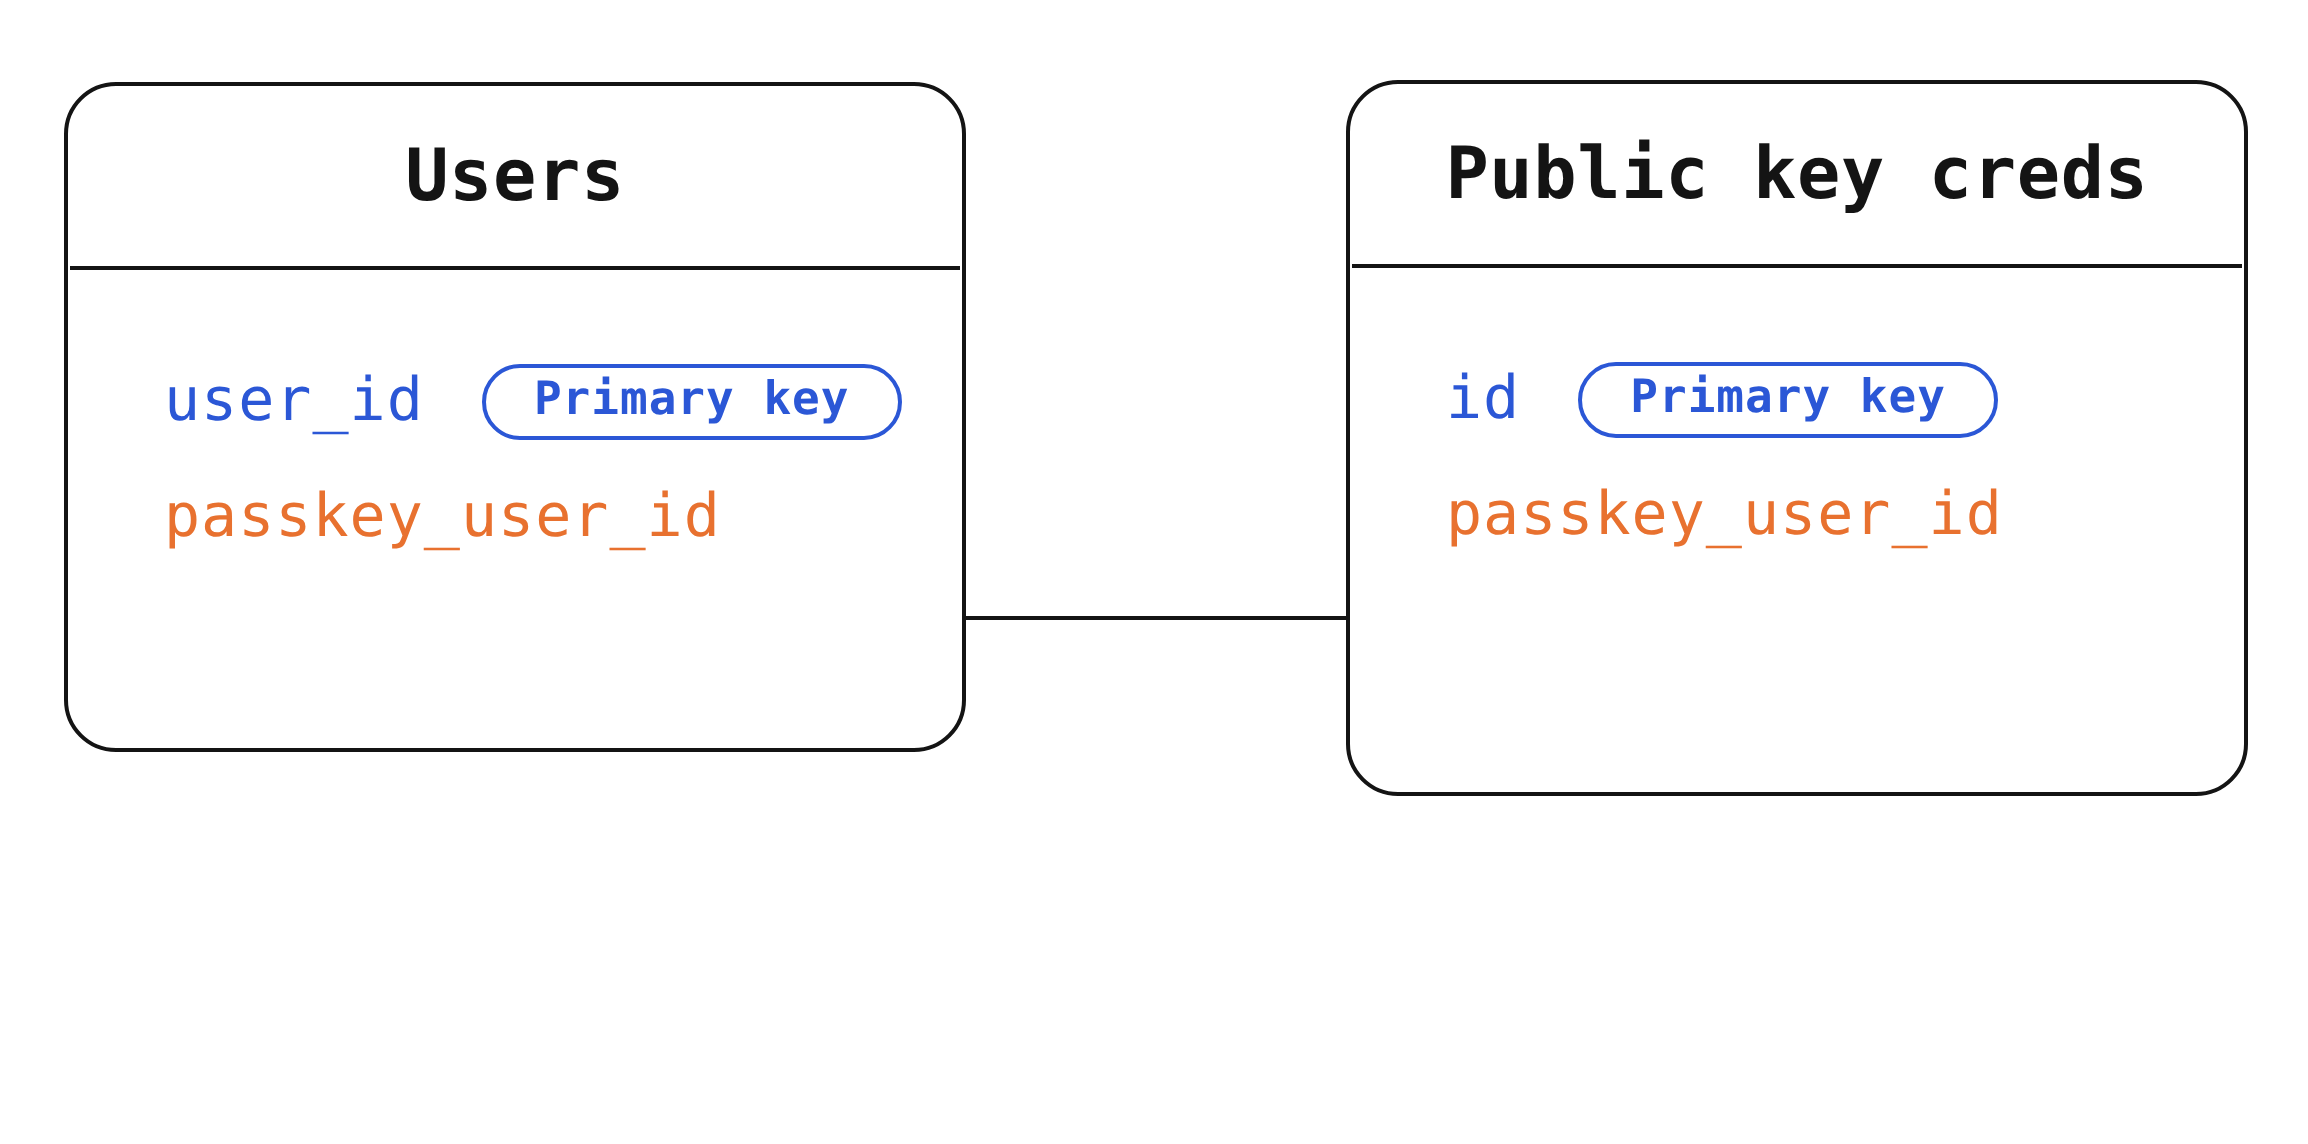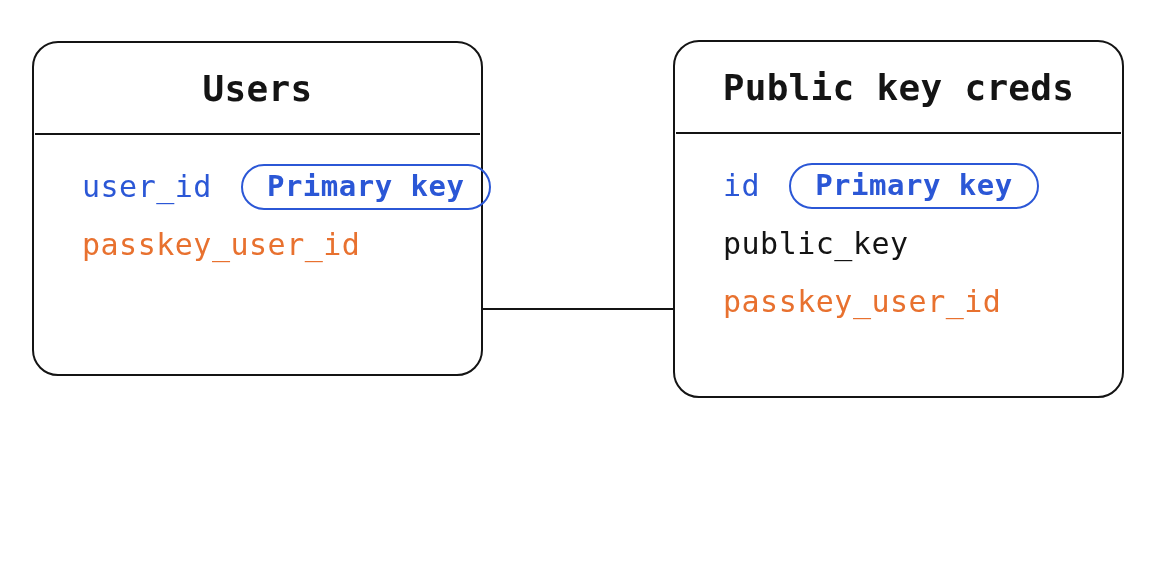--- a/index.html
+++ b/index.html
@@ -33,21 +33,21 @@
     align-items:center;
     justify-content:center;
   }
   .table__title{
     font-weight:700;
     font-size:36px;
     letter-spacing:0.3px;
     color:var(--ink);
     white-space:nowrap;
   }
-  .table__body{padding-top:21px;}
+  .table__body{padding-top:35px;}
   .field-row{
     height:57px;
     display:flex;
     align-items:center;
     padding-left:45px;
     white-space:nowrap;
   }
   .field-name{
     font-size:30px;
     letter-spacing:0.5px;
@@ -58,21 +58,21 @@
   .badge{
     margin-left:28px;
     display:inline-flex;
     align-items:center;
     justify-content:center;
     border:2px solid var(--blue);
     border-radius:999px;
     padding:3px 24px 5px;
     color:var(--blue);
     font-weight:700;
-    font-size:29px;
+    font-size:23px;
     letter-spacing:0.5px;
     white-space:nowrap;
   }
   .connector{
     position:absolute;
     left:479px;
     top:304px;
     width:190px;
     height:2px;
     background:var(--ink);
@@ -103,21 +103,18 @@
   <div class="table table--creds">
     <div class="table__header">
       <span class="table__title">Public key creds</span>
     </div>
     <div class="table__body">
       <div class="field-row">
         <span class="field-name field-name--pk">id</span>
         <span class="badge">Primary key</span>
       </div>
       <div class="field-row">
-        <span class="field-name">public_key</span>
-      </div>
-      <div class="field-row">
         <span class="field-name field-name--fk">passkey_user_id</span>
       </div>
     </div>
   </div>
 
 </div>
 
 </body></html>

